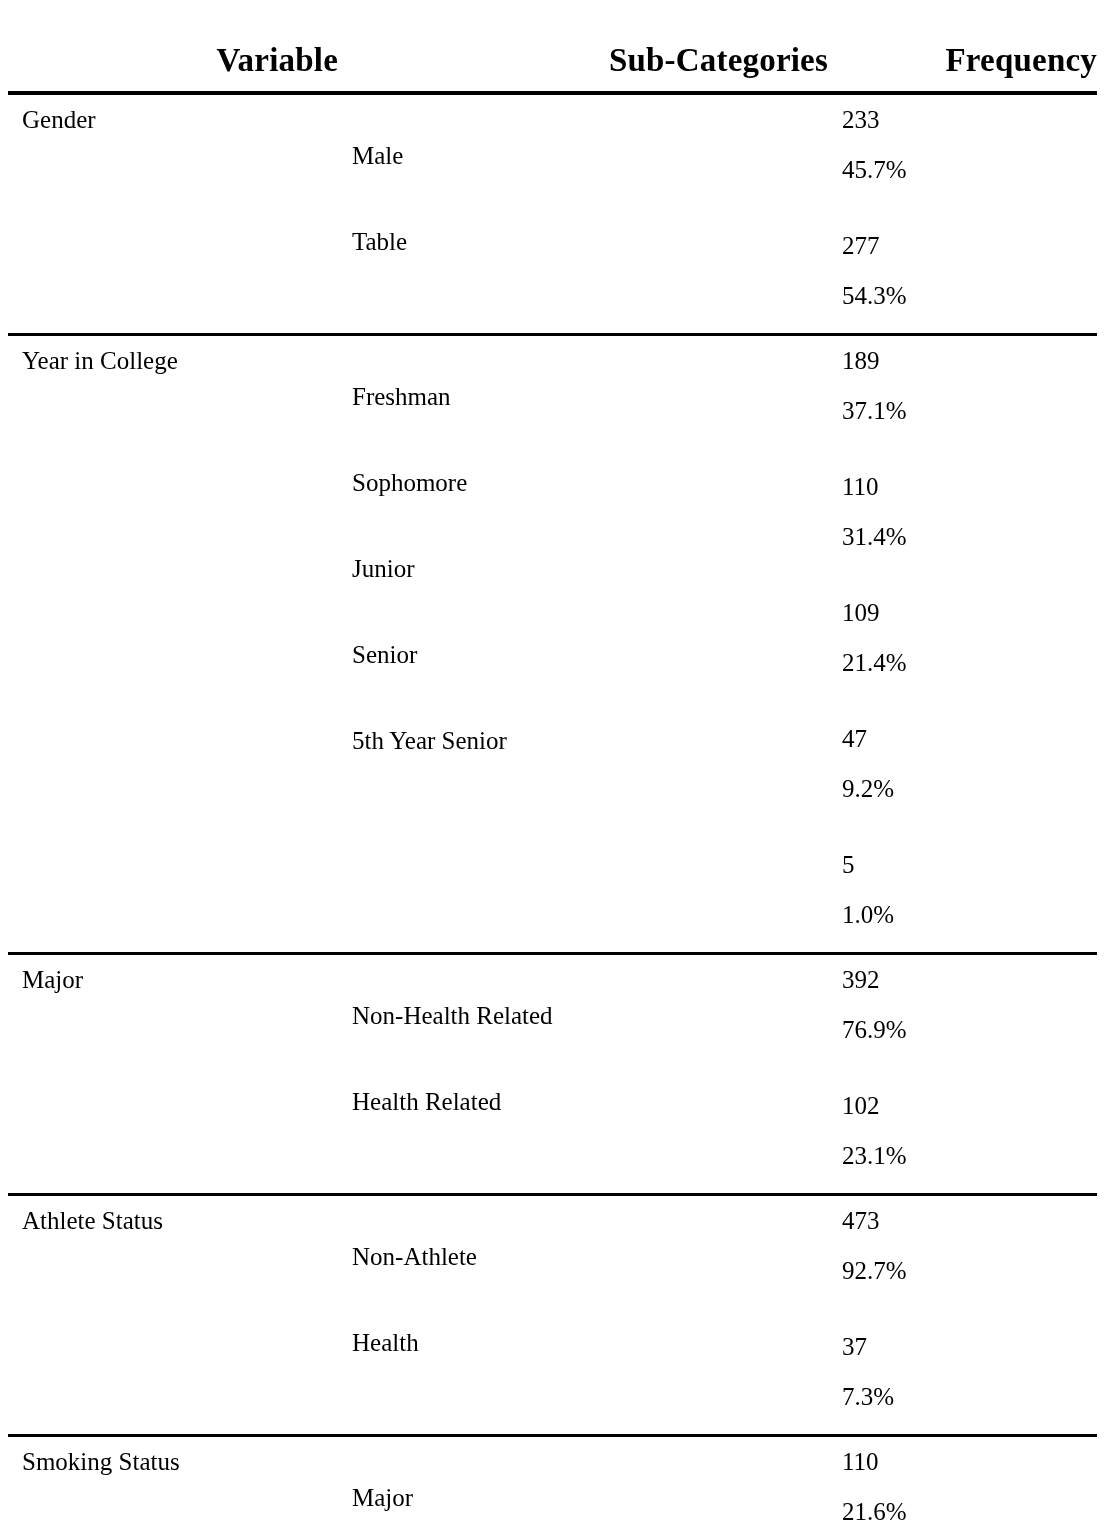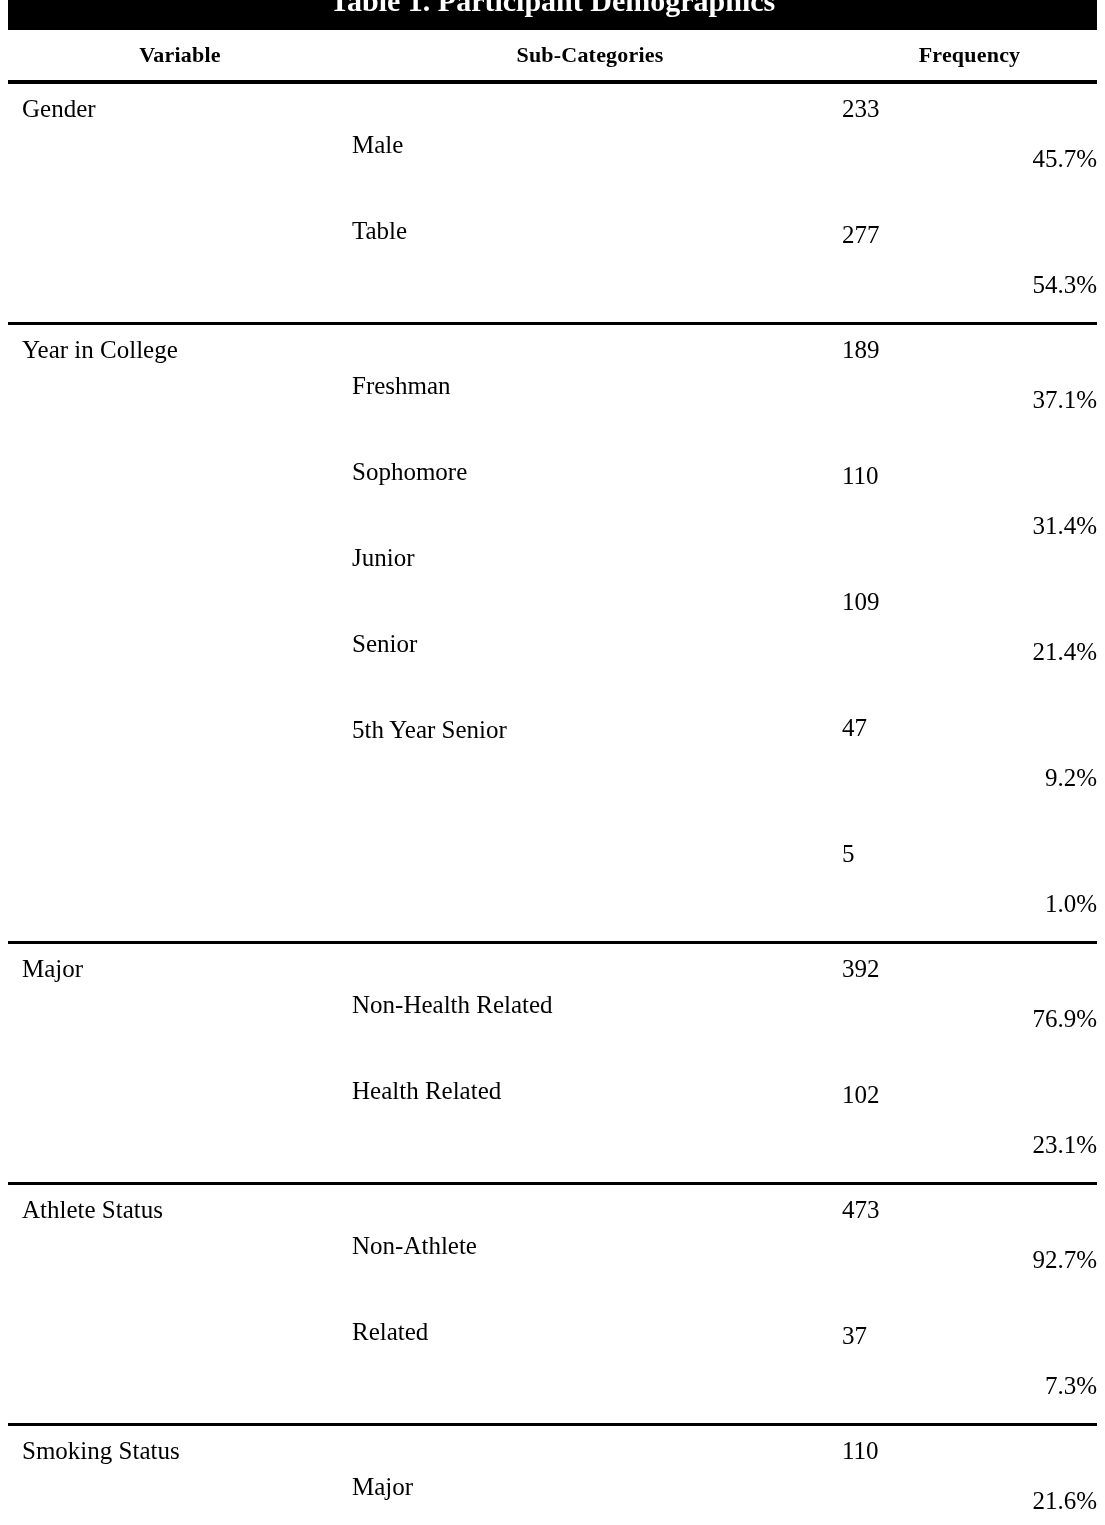--- a/index.html
+++ b/index.html
@@ -51,22 +51,22 @@
     border-collapse: collapse;
     table-layout: fixed;
   }
 
   table.demo col.c1 { width: 330px; }
   table.demo col.c2 { width: 490px; }
   table.demo col.c3 { width: 269px; }
 
   table.demo th {
     font-weight: bold;
-    font-size: 22px;
-    text-align: center;
+    font-size: 33px;
+    text-align: right;
     padding: 12px 0 12px 14px;
     border-bottom: 4px solid #000000;
     vertical-align: top;
     letter-spacing: 0.2px;
   }
 
   table.demo td {
     font-size: 25px;
     text-align: left;
     vertical-align: top;
@@ -103,35 +103,32 @@
   .sub-block:last-child {
     margin-bottom: 0;
   }
   .freq-block {
     margin-bottom: 26px;
   }
   .freq-block:last-child {
     margin-bottom: 12px;
   }
   .freq-n { display: block; }
-  .freq-p { display: block; text-align: right; }
+  .freq-p { display: block; }
 
   
   tbody.group.last {
     border-bottom: none;
   }
 </style>
 </head>
 <body>
 
 <div class="page">
 
-  <div class="top-band">
-    <div class="caption">Table 1. Participant Demographics</div>
-  </div>
 
   <table class="demo">
     <colgroup>
       <col class="c1">
       <col class="c2">
       <col class="c3">
     </colgroup>
     <thead>
       <tr>
         <th>Variable</th>
@@ -213,21 +210,21 @@
           </div>
         </td>
       </tr>
     </tbody>
 
     <tbody class="group">
       <tr>
         <td class="var-cell">Athlete Status</td>
         <td class="sub-cell">
           <div class="sub-block">Non-Athlete</div>
-          <div class="sub-block">Related</div>
+          <div class="sub-block">Health</div>
         </td>
         <td class="freq-cell">
           <div class="freq-block">
             <span class="freq-n">473</span>
             <span class="freq-p">92.7%</span>
           </div>
           <div class="freq-block">
             <span class="freq-n">37</span>
             <span class="freq-p">7.3%</span>
           </div>

